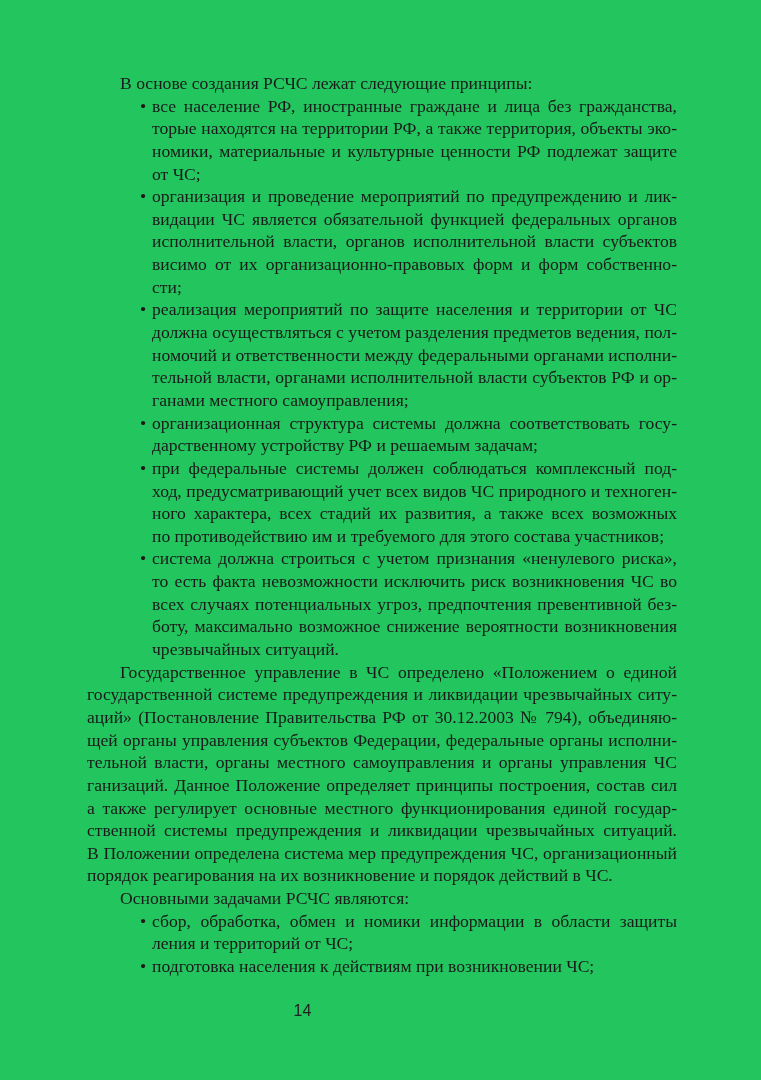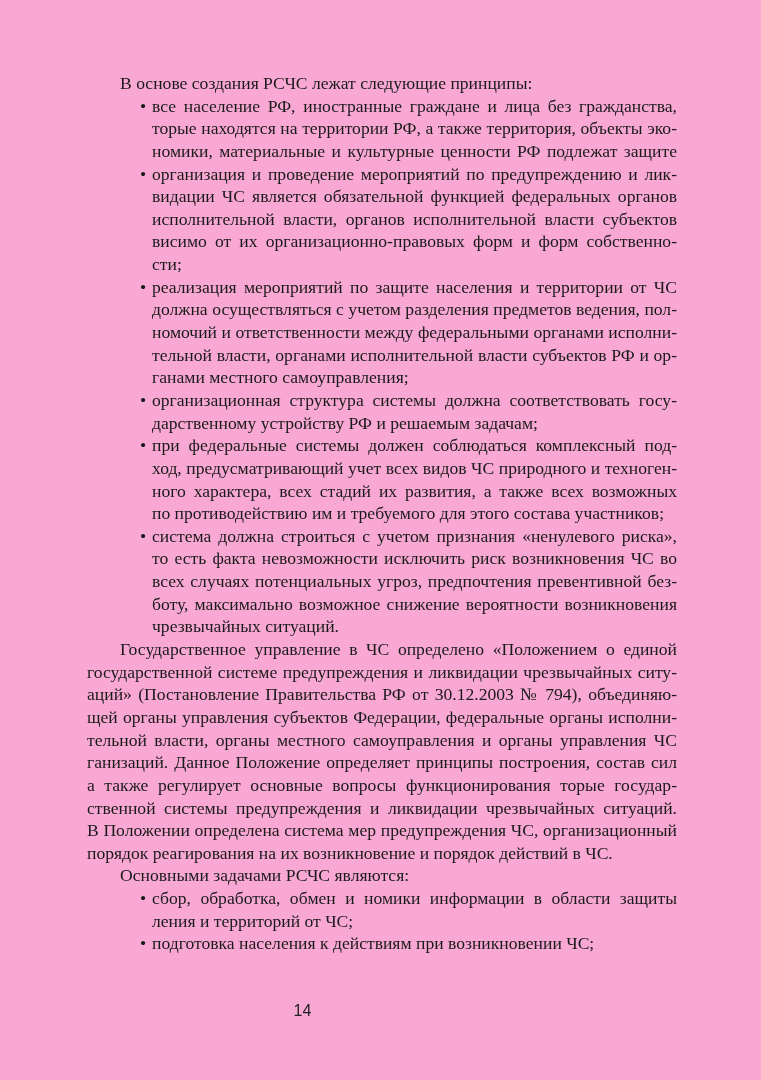--- a/index.html
+++ b/index.html
@@ -1,19 +1,19 @@
 <!DOCTYPE html>
 <html><head>
   <meta charset="utf-8">
   <style>
     html, body { margin: 0; padding: 0; background: #ffffff; }
     body { width: 761px; height: 1080px; position: relative; overflow: hidden; }
     .page {
       position: absolute; left: 0; top: 0; width: 761px; height: 1080px;
-      background: #f9a8d4;
+      background: #22c55e;
       font-family: "Liberation Serif", "DejaVu Serif", serif;
       color: #1a1a1a;
     }
     .content {
       position: absolute; left: 87px; top: 72px; width: 590px;
       font-size: 17.6px; line-height: 22.65px;
     }
     .line { display: block; white-space: nowrap; height: 22.65px; }
     .justify { text-align: justify; text-align-last: justify; white-space: normal; overflow: hidden; }
     .para-first { padding-left: 33px; }
@@ -34,20 +34,21 @@
   <div class="content">
 
     <span class="line para-first">В основе создания РСЧС лежат следующие принципы:</span>
 
     <div>
       <div class="bullet-item">
         <span class="bullet">•</span>
         <span class="line justify">все население РФ, иностранные граждане и лица без гражданства, ко-</span>
         <span class="line justify">торые находятся на территории РФ, а также территория, объекты эко-</span>
         <span class="line justify">номики, материальные и культурные ценности РФ подлежат защите</span>
+        <span class="line">от ЧС;</span>
       </div>
       <div class="bullet-item">
         <span class="bullet">•</span>
         <span class="line justify">организация и проведение мероприятий по предупреждению и лик-</span>
         <span class="line justify">видации ЧС является обязательной функцией федеральных органов</span>
         <span class="line justify">исполнительной власти, органов исполнительной власти субъектов</span>
         <span class="line justify">висимо от их организационно-правовых форм и форм собственно-</span>
         <span class="line">сти;</span>
       </div>
       <div class="bullet-item">
@@ -80,21 +81,21 @@
       </div>
     </div>
 
     <div>
       <span class="line justify para-first">Государственное управление в ЧС определено «Положением о единой</span>
       <span class="line justify">государственной системе предупреждения и ликвидации чрезвычайных ситу-</span>
       <span class="line justify">аций» (Постановление Правительства РФ от 30.12.2003 № 794), объединяю-</span>
       <span class="line justify">щей органы управления субъектов Федерации, федеральные органы исполни-</span>
       <span class="line justify">тельной власти, органы местного самоуправления и органы управления ЧС ор-</span>
       <span class="line justify">ганизаций. Данное Положение определяет принципы построения, состав сил и</span>
-      <span class="line justify">а также регулирует основные вопросы функционирования торые государ-</span>
+      <span class="line justify">а также регулирует основные местного функционирования единой государ-</span>
       <span class="line justify">ственной системы предупреждения и ликвидации чрезвычайных ситуаций.</span>
       <span class="line justify">В Положении определена система мер предупреждения ЧС, организационный</span>
       <span class="line">порядок реагирования на их возникновение и порядок действий в ЧС.</span>
     </div>
 
     <span class="line para-first">Основными задачами РСЧС являются:</span>
 
     <div>
       <div class="bullet-item">
         <span class="bullet">•</span>

